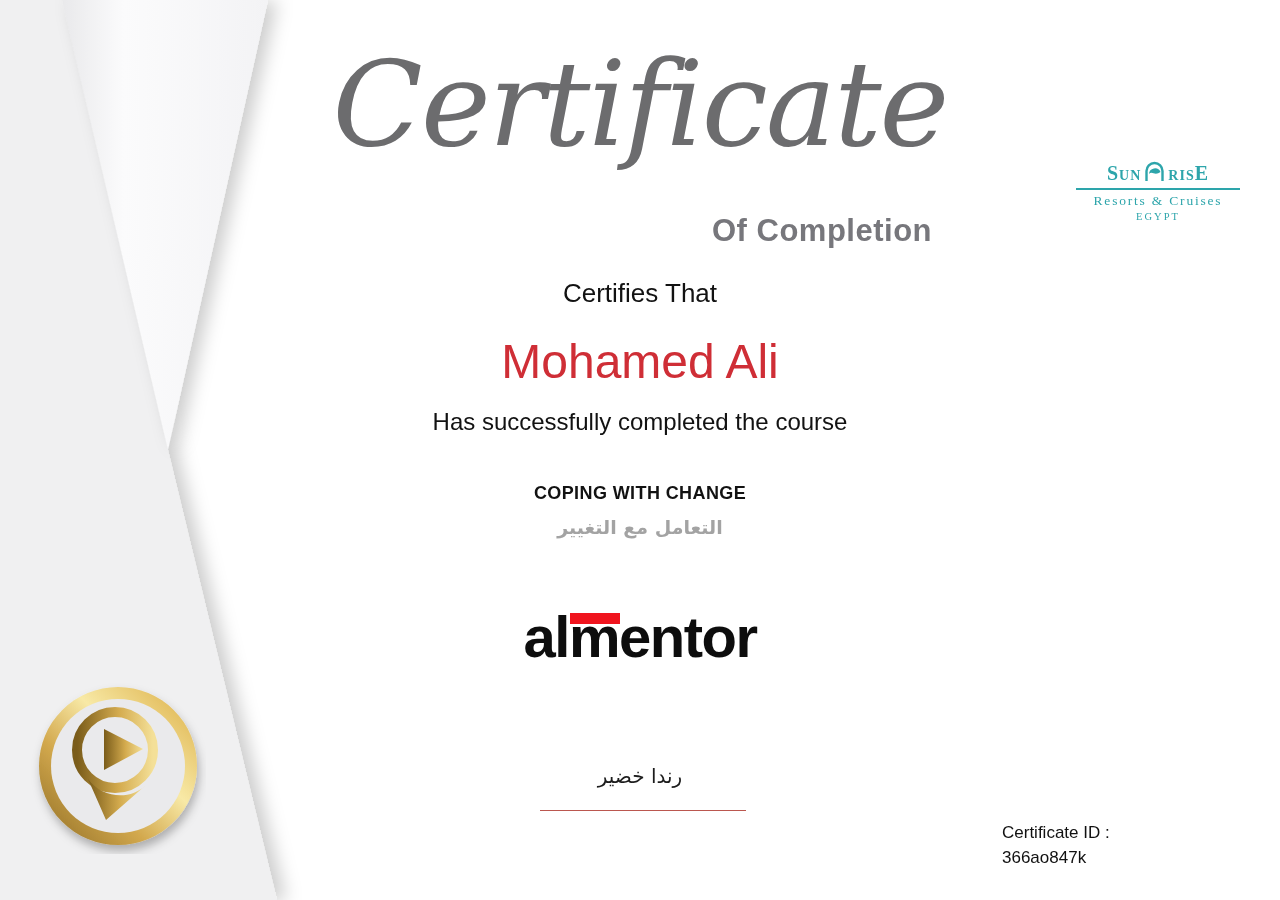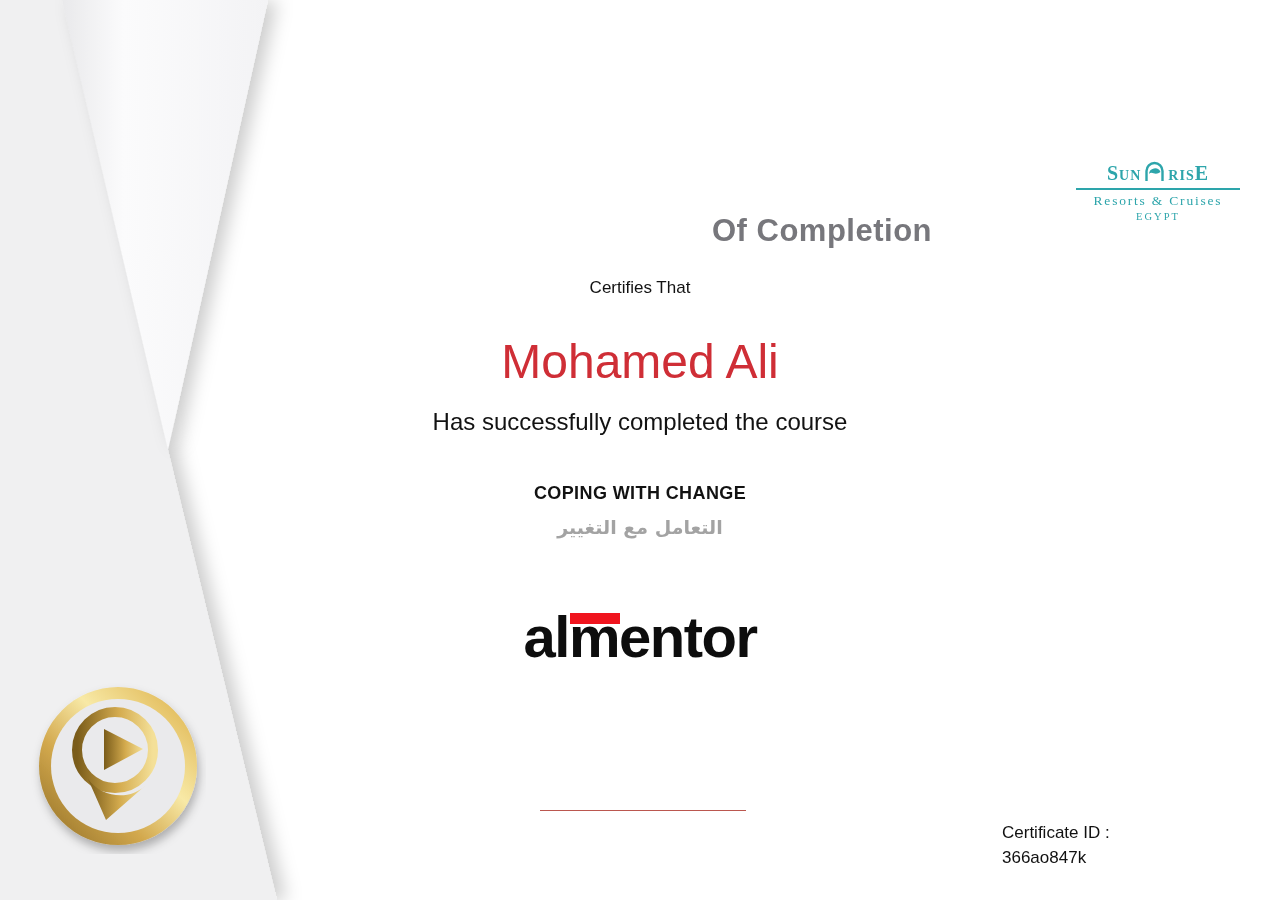--- a/index.html
+++ b/index.html
@@ -37,21 +37,21 @@
   .partner-rule { border:none; border-top:2px solid var(--teal); margin:3px 0 3px 0; }
   .partner-tagline {
     font-family:"Liberation Serif", serif; font-size:13.5px; letter-spacing:1.8px; line-height:1.15;
   }
   .partner-country {
     font-family:"Liberation Serif", serif; font-size:10.5px; letter-spacing:2px; margin-top:2px;
   }
 
   
   .center-text { position:absolute; left:0; width:100%; text-align:center; }
-  .certifies   { top:278px; font-size:17px; color:var(--ink); }
+  .certifies   { top:278px; font-size:26px; color:var(--ink); }
   .name        { top:334px; font-size:48px; color:var(--accent_red); }
   .completed   { top:408px; font-size:24px; color:var(--ink); }
   .course-en   { top:483px; font-size:18px; font-weight:bold; letter-spacing:0.4px; color:var(--ink); }
   .course-ar   { top:516px; font-size:19px; font-weight:bold; color:var(--muted_gray);
                  font-family:"DejaVu Sans", sans-serif; }
   .date-line   { top:580px; font-size:17px; color:var(--ink); }
 
   
   .almentor {
     position:absolute; left:0; top:604px; width:100%; text-align:center;
@@ -119,20 +119,21 @@
       <circle cx="88" cy="88" r="79" fill="url(#goldRing)"></circle>
       <circle cx="88" cy="88" r="67" fill="#eaeaec"></circle>
     </g>
     <g>
       <circle cx="85" cy="72" r="38" fill="none" stroke="url(#goldMark)" stroke-width="10"></circle>
       <path d="M74 51 L113 71 L74 92 Z" fill="url(#goldMark)"></path>
       <path d="M58 101 C72 120 100 123 116 107 L76 142 Z" fill="url(#goldMark)"></path>
     </g>
   </svg>
 
+  <div class="script-title">Certificate</div>
   <div class="subtitle">Of Completion</div>
 
   <div class="partner">
     <div class="partner-name">
       <span>Sun</span>
       <svg class="arch-icon" width="23" height="23" viewBox="0 0 23 23" aria-hidden="true">
         <path d="M3.5 21 L3.5 11 A8 8 0 0 1 19.5 11 L19.5 21" fill="none" stroke="var(--teal,#2da5ab)" stroke-width="2.4"></path>
         <path d="M6 14 A6 6 0 0 1 17.5 12 Q14 14.5 10.5 13.2 Q7.5 12.2 6 14 Z" fill="var(--teal,#2da5ab)"></path>
       </svg>
       <span>risE</span>
@@ -145,20 +146,21 @@
   <div class="center-text certifies">Certifies That</div>
   <div class="center-text completed">Has successfully completed the course</div>
   <div class="center-text name">Mohamed Ali</div>
   <div class="center-text course-ar" dir="rtl">التعامل مع التغيير</div>
   <div class="center-text course-en">COPING WITH CHANGE</div>
 
   <div class="almentor">
     <span class="logo-al">al</span><span class="logo-mentor">mentor</span>
   </div>
 
+  <div class="center-text signature" dir="rtl">رندا خضير</div>
   <div class="sig-line"></div>
 
   <div class="cert-id">
     <div>Certificate ID :</div>
     <div>366ao847k</div>
   </div>
 
 </div>
 
 </body></html>

